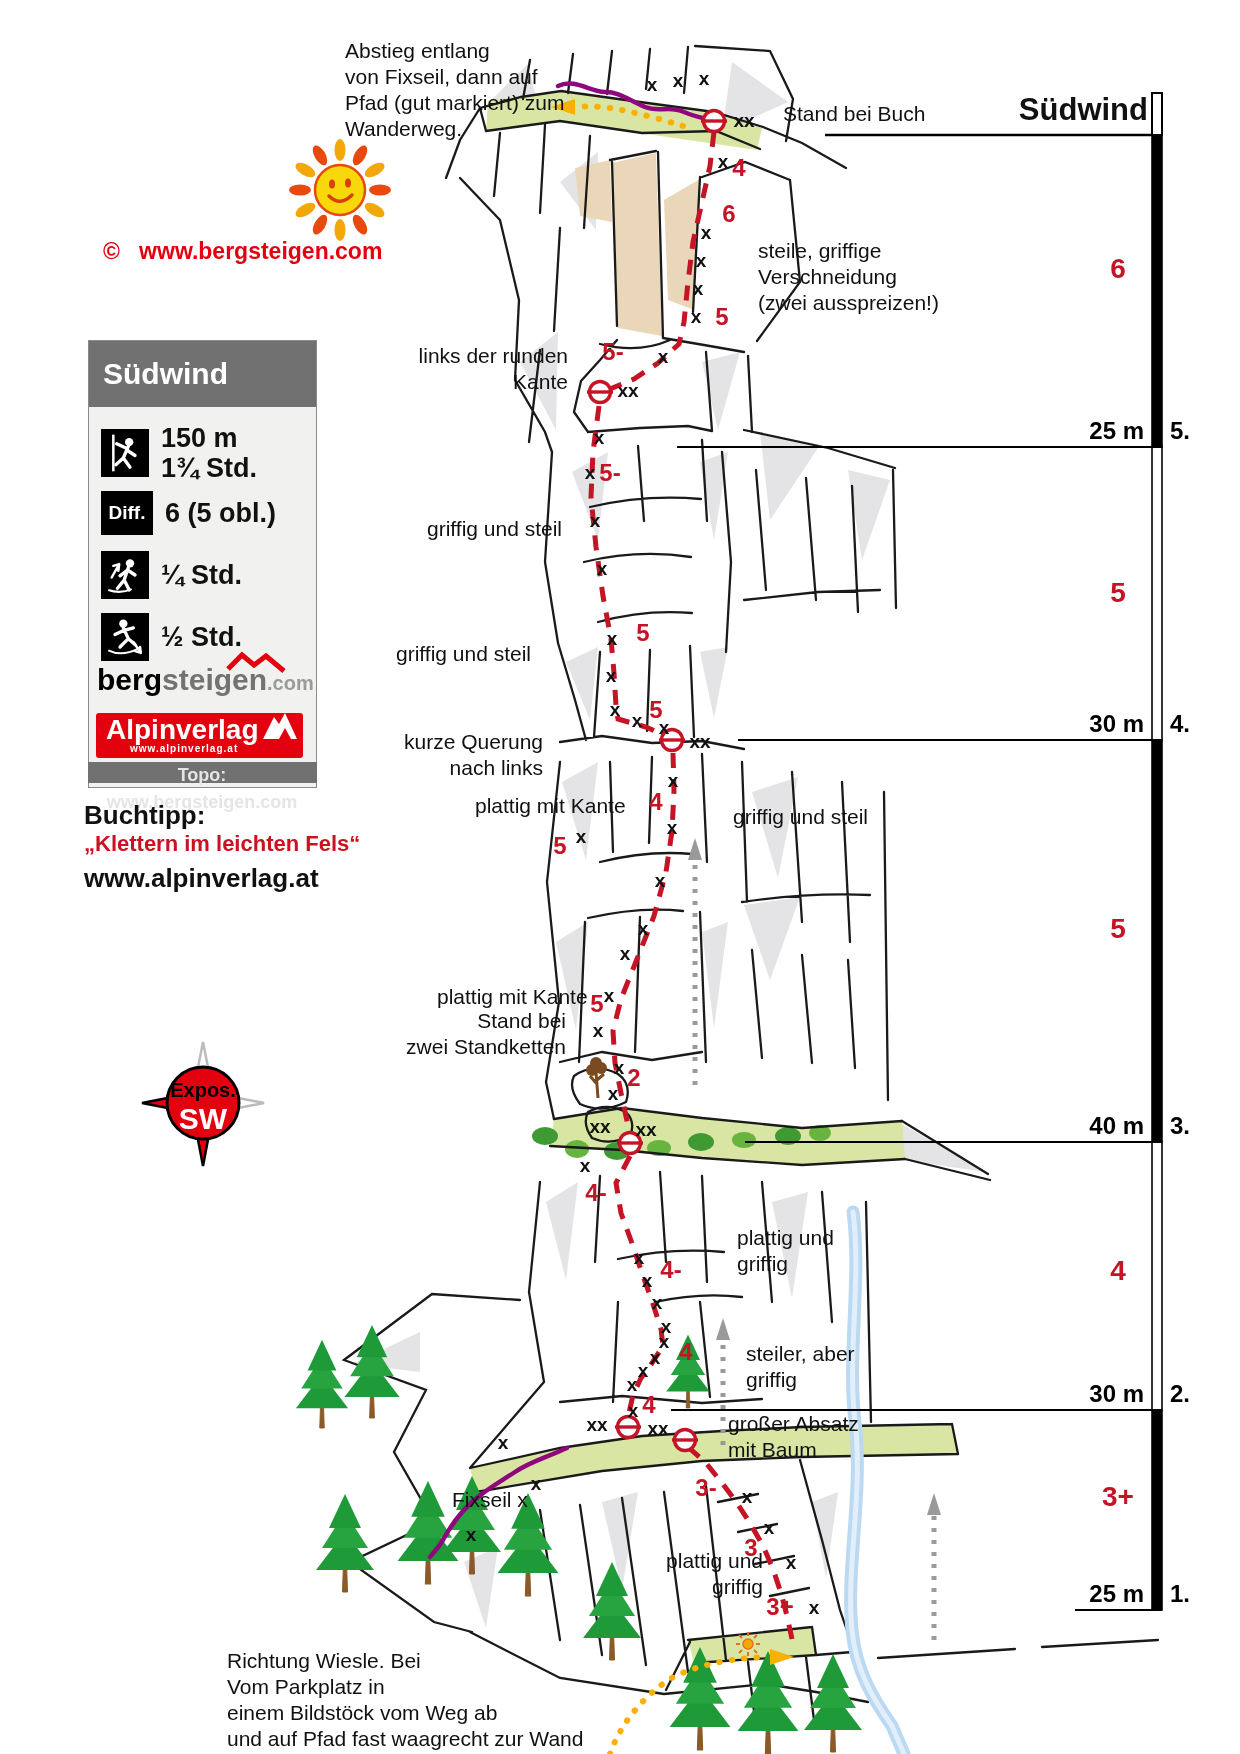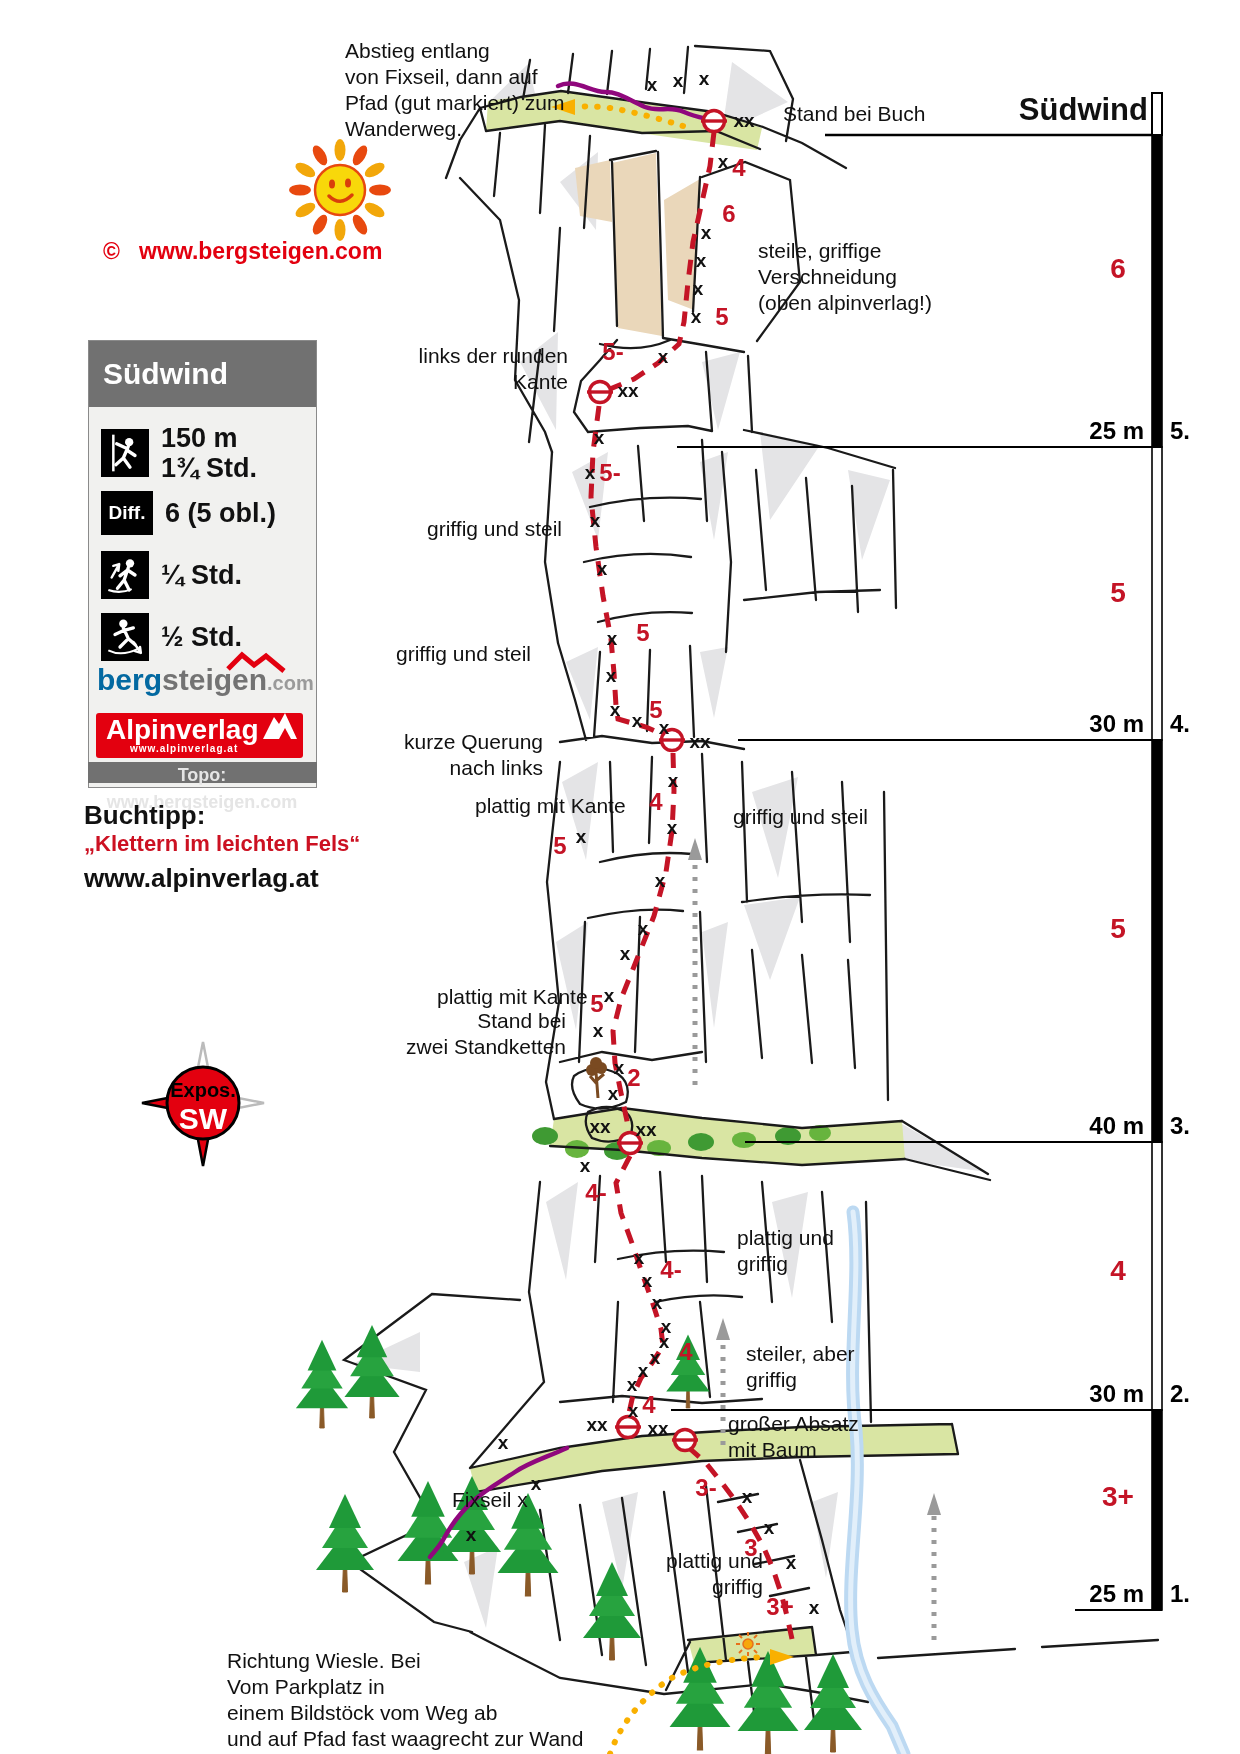--- a/index.html
+++ b/index.html
@@ -13,21 +13,21 @@
   
   .infobox{position:absolute;left:88px;top:340px;width:229px;height:448px;background:#f1f1ef;
            border:1.5px solid #8a8a8a;box-sizing:border-box;z-index:3;}
   .ib-header{height:66px;background:#717171;color:#fff;font-size:30px;font-weight:bold;
              line-height:66px;padding-left:14px;}
   .ib-row{position:absolute;left:12px;display:flex;align-items:center;}
   .ib-icon{width:48px;height:48px;background:#000;display:flex;align-items:center;justify-content:center;flex:none;}
   .ib-icon.diff{width:52px;height:44px;color:#fff;font-weight:bold;font-size:19px;}
   .ib-val{margin-left:12px;font-size:27px;font-weight:bold;line-height:30px;}
   .logo-berg{position:absolute;left:8px;top:322px;font-weight:bold;font-size:30px;white-space:nowrap;}
-  .logo-berg .p1{color:#0369a1;}
+  .logo-berg .p1{color:#000000;}
   .logo-berg .p2{color:#737373;}
   .logo-berg .p3{color:#9a9a9a;font-size:20px;}
   .logo-berg svg{position:absolute;right:18px;top:-12px;}
   .logo-alpin{position:absolute;left:7px;top:372px;width:207px;height:45px;background:#e3000f;border-radius:3px;
               display:flex;flex-direction:column;justify-content:center;padding-left:10px;box-sizing:border-box;}
   .logo-alpin .nm{color:#fff;font-weight:bold;font-size:28px;line-height:26px;}
   .logo-alpin .ur{color:#fff;font-weight:bold;font-size:10px;letter-spacing:1px;margin-left:24px;}
   .logo-alpin svg{position:absolute;right:2px;top:-4px;}
   .ib-topo{position:absolute;left:-1.5px;top:421px;width:229px;height:21px;background:#717171;color:#e5e5e5;
            font-size:18px;font-weight:bold;text-align:center;line-height:27px;}
@@ -401,21 +401,21 @@
 </div>
 
 <div class="booktip">
   <div class="b1">Buchtipp:</div>
   <div class="b2">„Klettern im leichten Fels“</div>
   <div class="b3">www.alpinverlag.at</div>
 </div>
 
 <div class="ann" style="left: 345px; top: 38px;"><div>Abstieg entlang</div><div>von Fixseil, dann auf</div><div>Pfad (gut markiert) zum</div><div>Wanderweg.</div></div>
     <div class="ann" style="left: 783px; top: 101px;"><div>Stand bei Buch</div></div>
-    <div class="ann" style="left: 758px; top: 238px;"><div>steile, griffige</div><div>Verschneidung</div><div>(oben alpinverlag!)</div></div>
+    <div class="ann" style="left: 758px; top: 238px;"><div>steile, griffige</div><div>Verschneidung</div><div>(zwei ausspreizen!)</div></div>
     <div class="ann right" style="right: 672px; top: 343px;"><div>links der runden</div><div>Kante</div></div>
     <div class="ann" style="left: 427px; top: 516px;"><div>griffig und steil</div></div>
     <div class="ann" style="left: 396px; top: 641px;"><div>griffig und steil</div></div>
     <div class="ann right" style="right: 697px; top: 729px;"><div>kurze Querung</div><div>nach links</div></div>
     <div class="ann" style="left: 733px; top: 804px;"><div>griffig und steil</div></div>
     <div class="ann" style="left: 475px; top: 793px;"><div>plattig mit Kante</div></div>
     <div class="ann" style="left: 437px; top: 984px;"><div>plattig mit Kante</div></div>
     <div class="ann right" style="right: 674px; top: 1008px;"><div>Stand bei</div><div>zwei Standketten</div></div>
     <div class="ann" style="left: 737px; top: 1225px;"><div>plattig und</div><div>griffig</div></div>
     <div class="ann" style="left: 746px; top: 1341px;"><div>steiler, aber</div><div>griffig</div></div>

